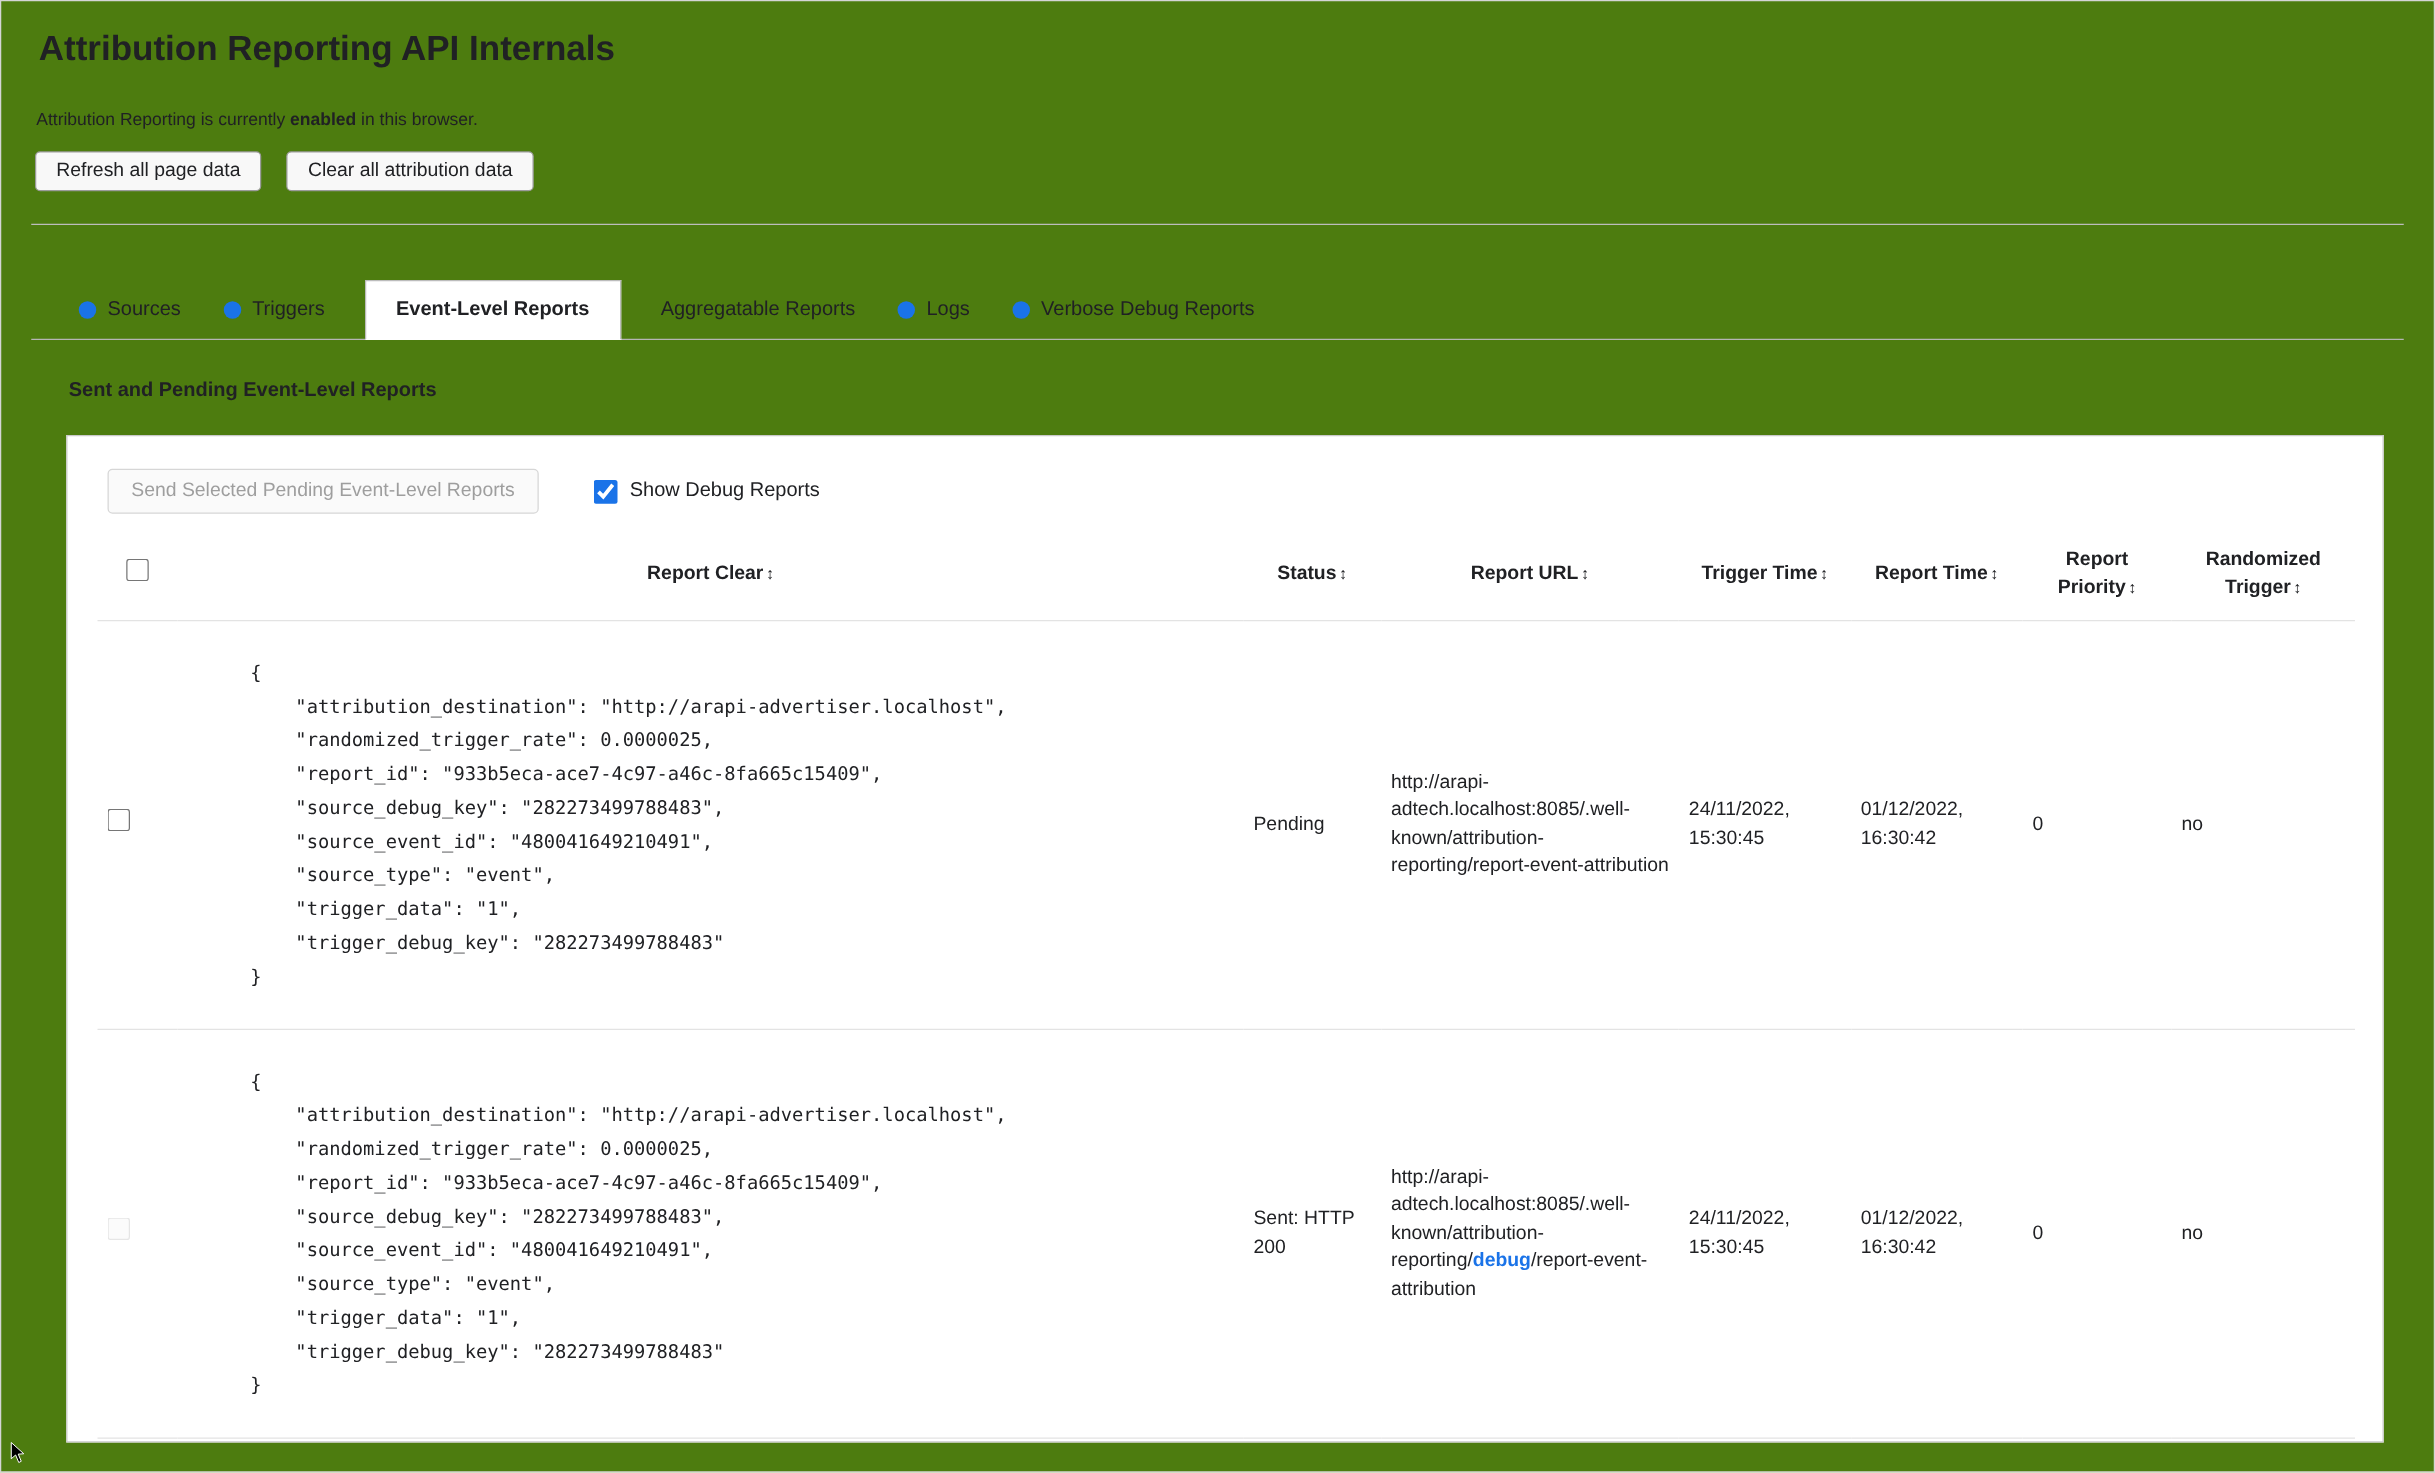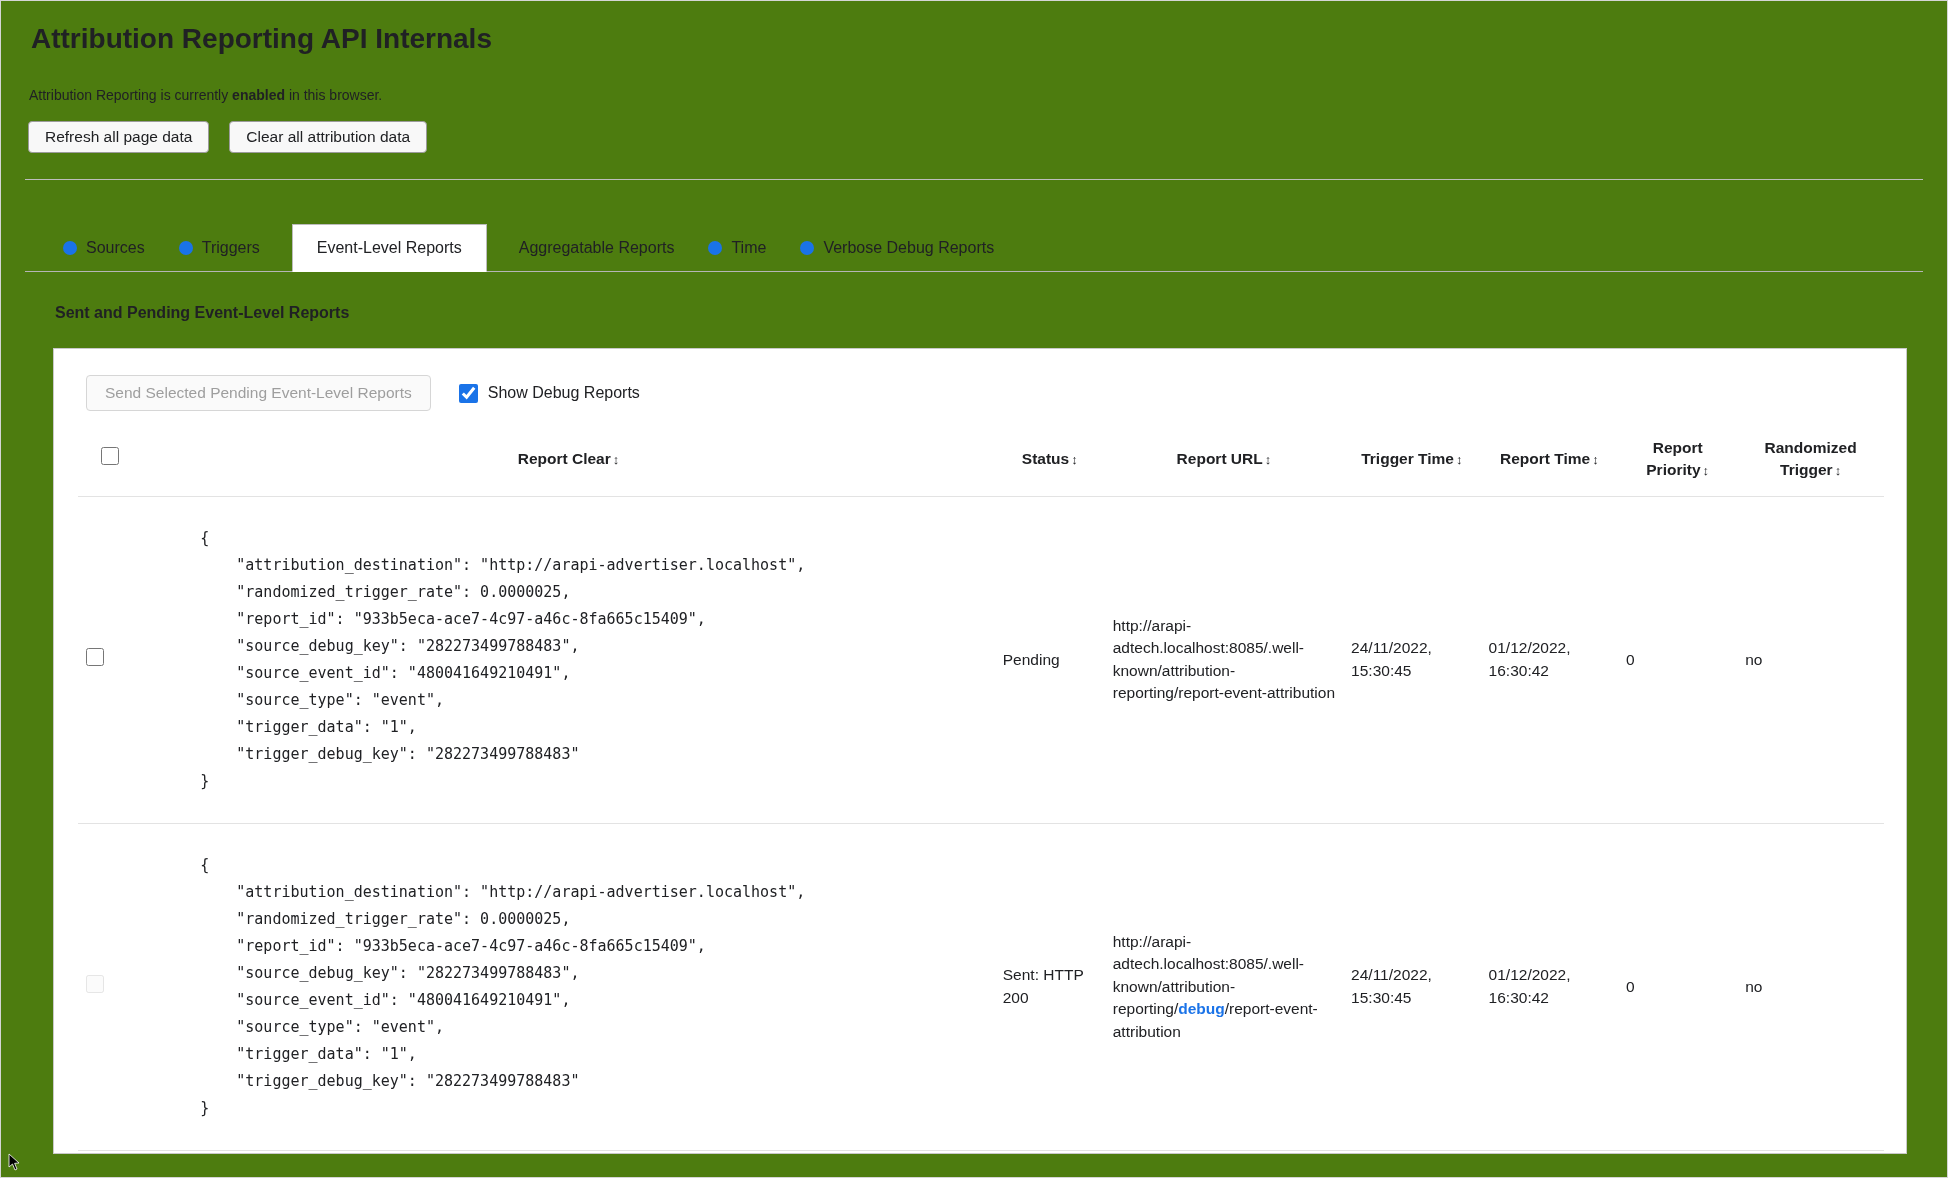--- a/index.html
+++ b/index.html
@@ -60,21 +60,21 @@
   .tab {
     display: flex;
     align-items: center;
     gap: 9px;
     font-size: 16px;
     padding: 14px 2px;
     cursor: pointer;
     white-space: nowrap;
   }
   .tab.active {
-    font-weight: 400;
+    font-weight: 700;
     border: 1px solid #bcbcbc;
     border-bottom: 1px solid #fff;
     background: #fff;
     padding: 14px 24px;
     margin-bottom: -1px;
   }
   .dot {
     width: 14px;
     height: 14px;
     border-radius: 50%;
@@ -91,21 +91,21 @@
     margin: 26px 40px 0 52px;
     border: 1px solid #c9c9c9;
     padding: 26px 22px 0 24px;
     height: 806px;
     overflow: hidden;
     background: #fff;
   }
   .panel-toolbar {
     display: flex;
     align-items: center;
-    gap: 28px;
+    gap: 44px;
     padding-left: 8px;
   }
   .send-btn {
     font-family: "Liberation Sans", sans-serif;
     font-size: 15.5px;
     color: #9e9e9e;
     background: #fafafa;
     border: 1px solid #d6d6d6;
     border-radius: 4px;
     padding: 8px 18px;
@@ -197,21 +197,21 @@
       <span>Triggers</span>
     </div>
     <div class="tab active">
       <span>Event-Level Reports</span>
     </div>
     <div class="tab">
       <span>Aggregatable Reports</span>
     </div>
     <div class="tab">
       <span class="dot"></span>
-      <span>Time</span>
+      <span>Logs</span>
     </div>
     <div class="tab">
       <span class="dot"></span>
       <span>Verbose Debug Reports</span>
     </div>
   </div>
 
   <h2 class="section-heading">Sent and Pending Event-Level Reports</h2>
 
   <div class="panel">

